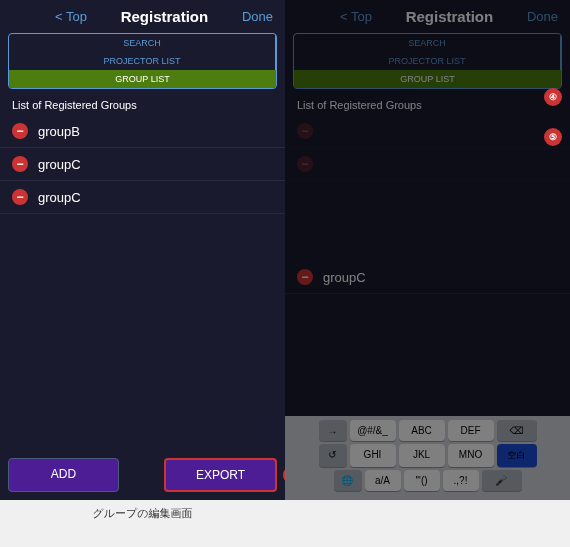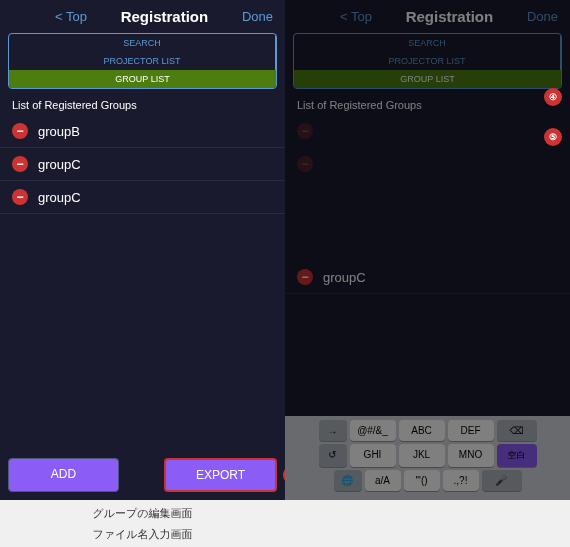--- a/index.html
+++ b/index.html
@@ -135,21 +135,21 @@
     .bottom-buttons {
       display: flex;
       flex-direction: row;
       gap: 6px;
       padding: 8px 8px;
       background: #1a1a2e;
     }
 
     .bottom-btn {
       flex: 1;
-      background: #8b5cf6;
+      background: #4c1d95;
       color: #ffffff;
       border: 1px solid #4a5a7e;
       border-radius: 4px;
       padding: 8px 4px;
       font-size: 12px;
       text-align: center;
       cursor: pointer;
     }
 
     .bottom-btn.highlighted {
@@ -268,21 +268,21 @@
     .key.medium {
       width: 36px;
     }
 
     .key.special {
       background: #adb5bd;
       color: #000;
     }
 
     .key.action {
-      background: #8b5cf6;
+      background: #1d4ed8;
       color: #000;
       font-size: 8px;
     }
 
     .key.delete-key {
       background: #adb5bd;
     }
 
     .badge-num {
       width: 20px;
@@ -423,14 +423,13 @@
       <div style="position:absolute; right:8px; top: 88px; display:flex; flex-direction:column; gap:22px;">
         <div class="badge-num" style="font-size:9px; width:18px; height:18px;">④</div>
         <div class="badge-num" style="font-size:9px; width:18px; height:18px;">⑤</div>
       </div>
     </div>
   </div>
 </div>
 
 <div class="captions-row">
   <div class="caption">グループの編集画面</div>
-  <div class="caption">ファイル名入力画面</div>
 </div>
 
 </body></html>

